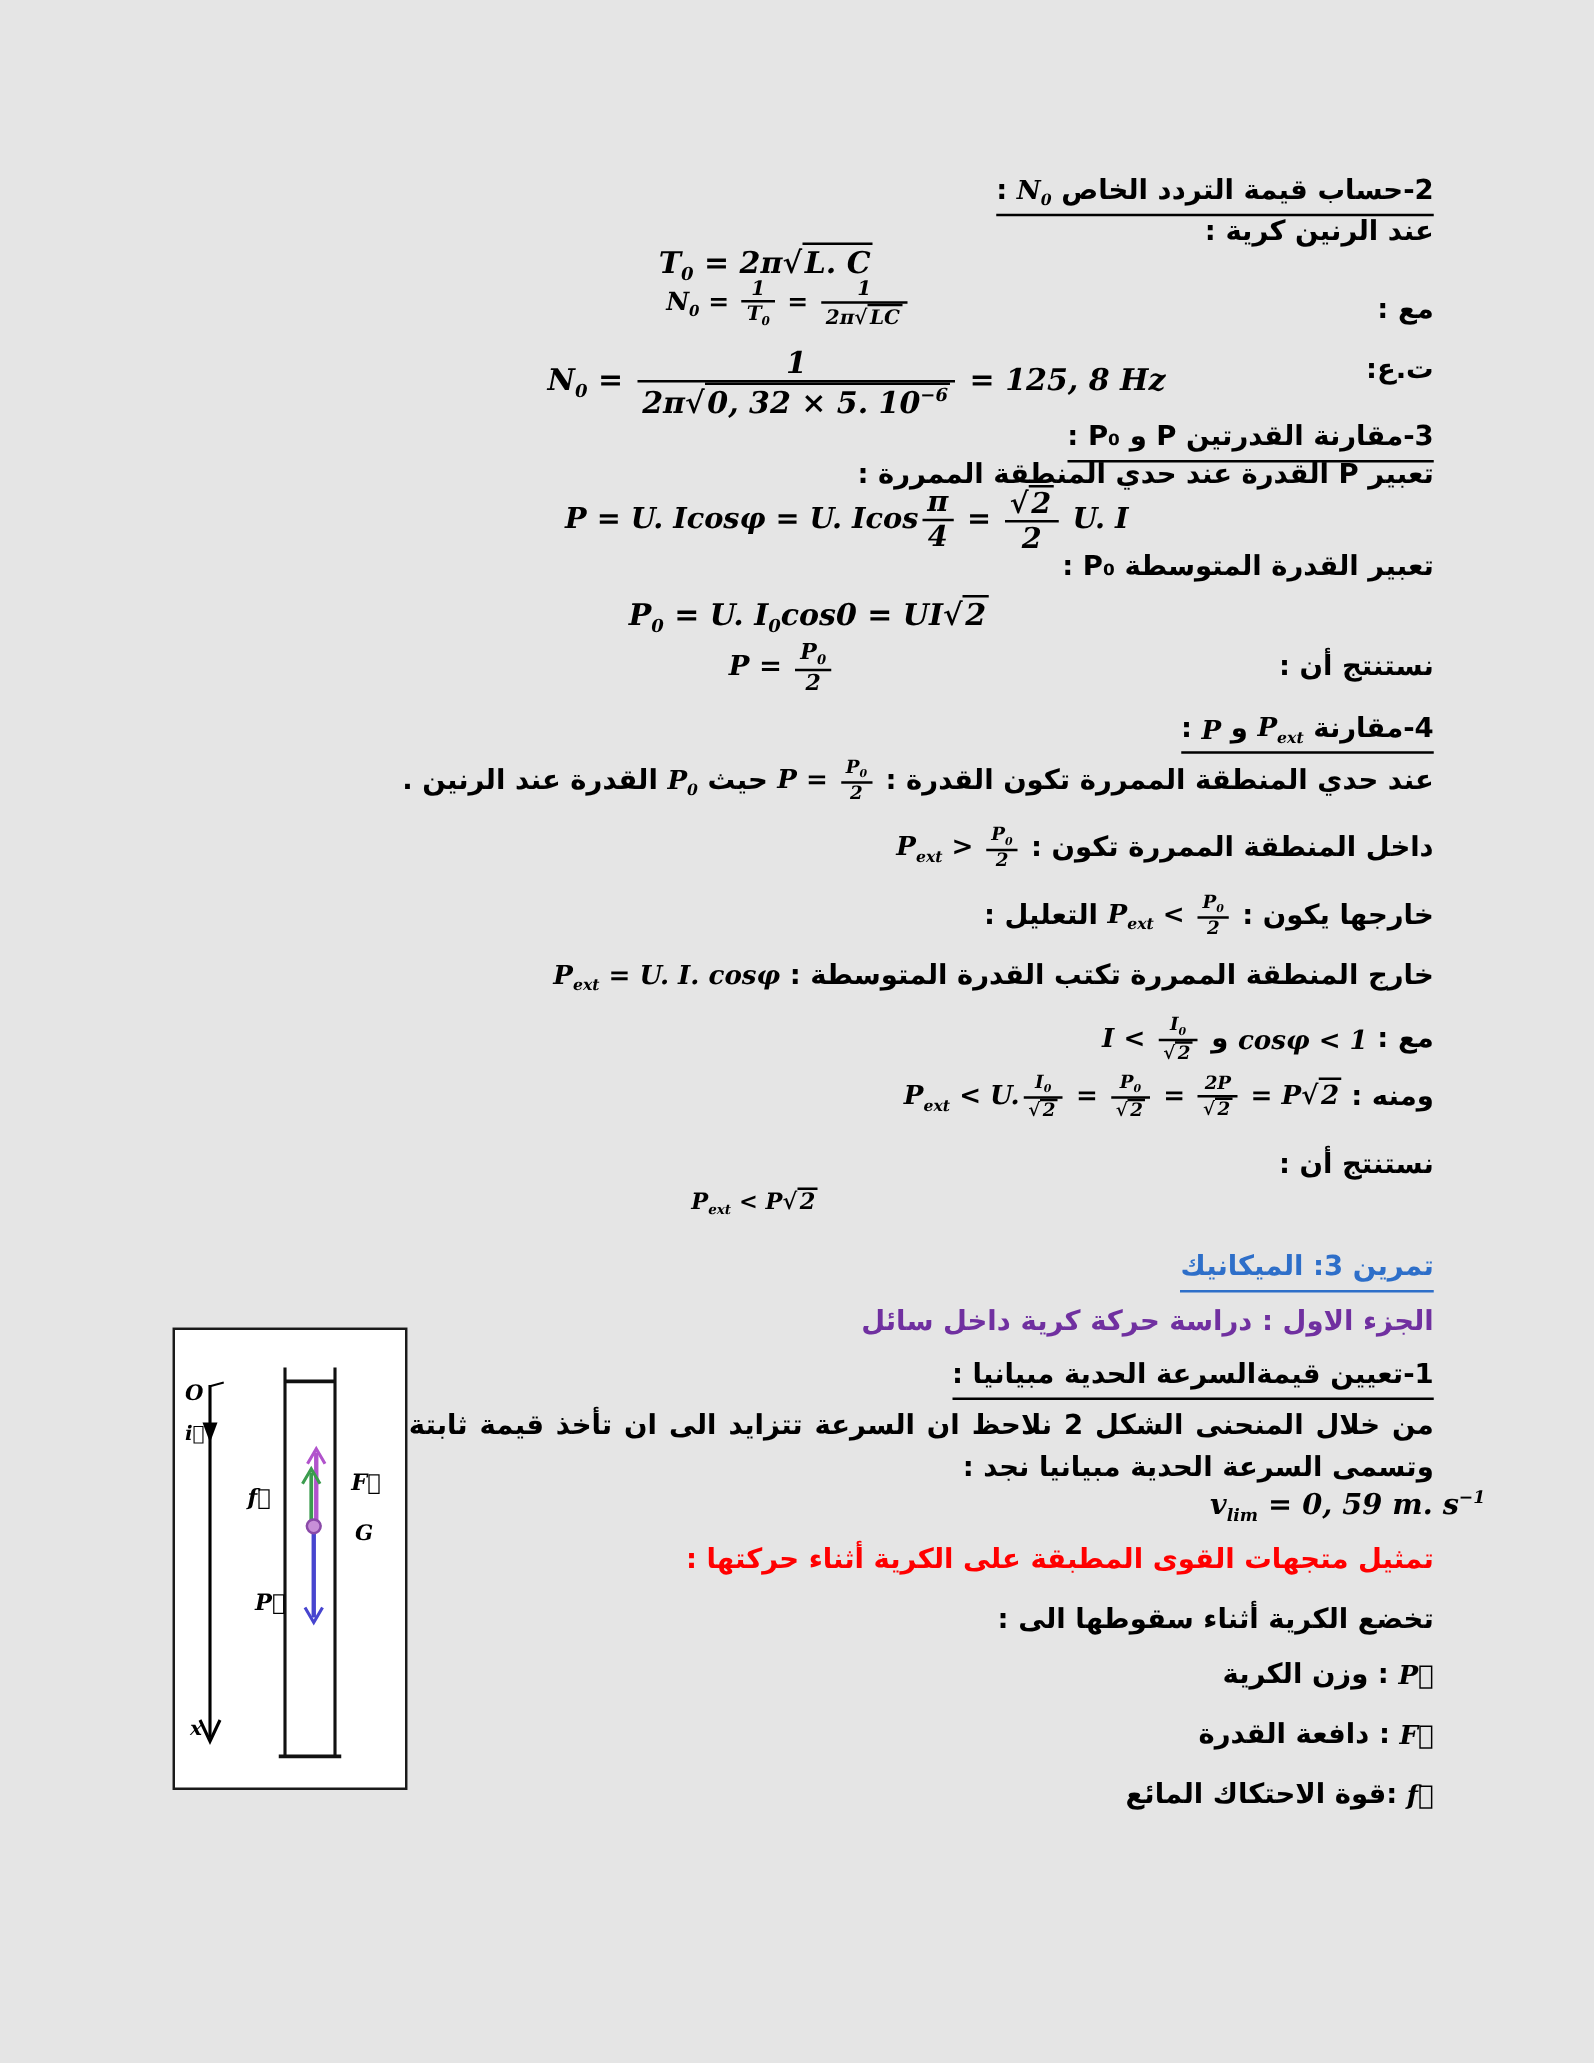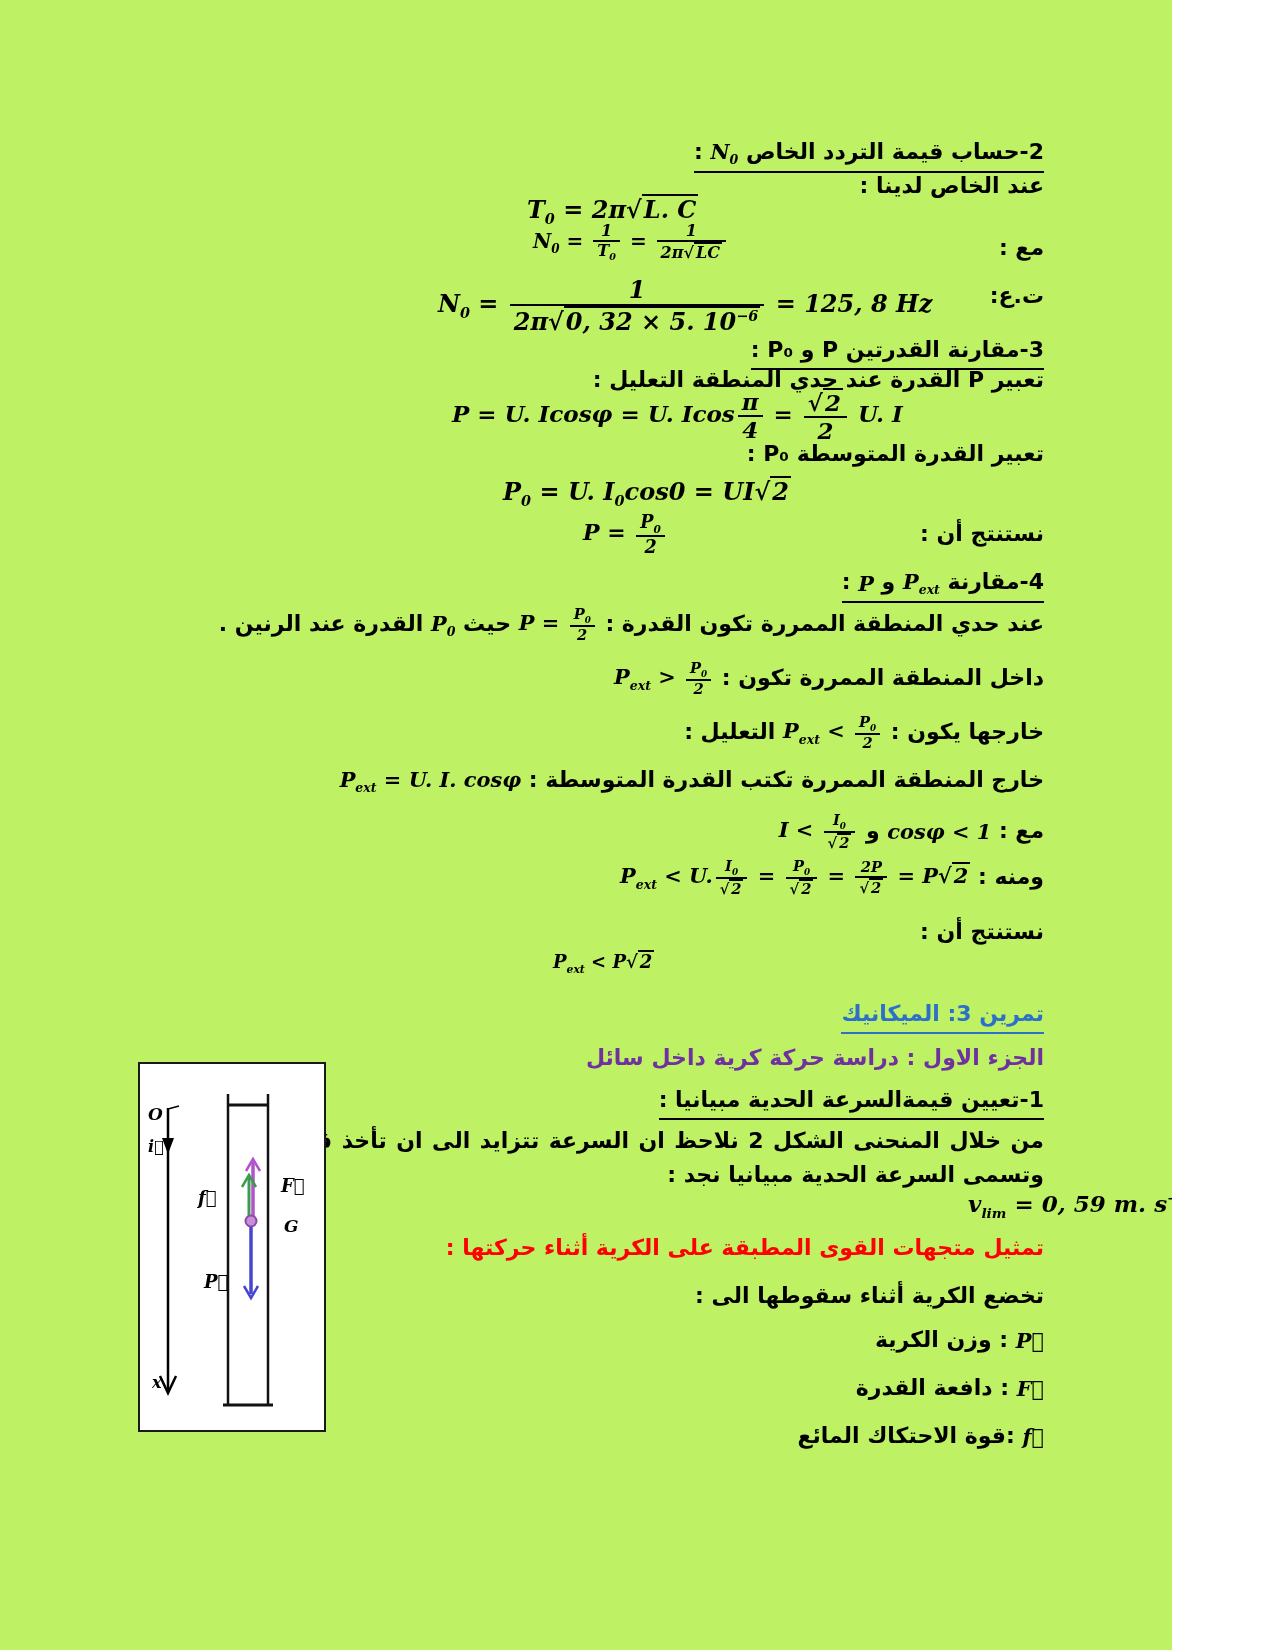--- a/index.html
+++ b/index.html
@@ -1,16 +1,16 @@
 <!DOCTYPE html>
 <html><head>
 <meta charset="utf-8">
 <style>
   html,body{margin:0;padding:0;background:#ffffff;}
-  .page{position:relative;width:1172px;height:1650px;background:#bef264;overflow:hidden;
+  .page{position:relative;width:1275px;height:1650px;background:#e5e5e5;overflow:hidden;
         font-family:"DejaVu Sans",sans-serif;color:#000;}
   
   .line{position:absolute;right:128px;direction:rtl;white-space:nowrap;
         font-weight:bold;font-size:22px;color:#000;line-height:1.3;}
   .wrap{white-space:normal;width:820px;text-align:justify;line-height:1.55;padding-left:15px;}
   .underline{border-bottom:2px solid currentColor;padding-bottom:3px;}
   .blue{color:#2e6fc9;}
   .purple{color:#7030a0;}
   .red{color:#ff0000;}
   
@@ -34,34 +34,34 @@
   .figure svg{display:block;}
   .figtext{font-family:"DejaVu Serif",serif;font-weight:bold;font-style:italic;}
 </style>
 </head>
 <body>
 
 <div class="page">
 
   <div class="line underline" style="top:138px"><span>2-حساب قيمة التردد الخاص </span><span class="m" dir="ltr"><span class="mt">N</span><sub>0</sub></span><span> :</span></div>
 
-  <div class="line" style="top:172px">عند الخاص لدينا :</div>
+  <div class="line" style="top:172px">عند الرنين كرية :</div>
 
   <div class="formula" style="left:527px;top:194px;font-size:24px" dir="ltr"><span class="mt">T</span><sub>0</sub><span class="mt"> = 2π</span><span class="rad"><span class="rs">√</span><span class="rb"><span class="mt">L. C</span></span></span></div>
 
   <div class="formula red" style="left:533px;top:222px;font-size:20px" dir="ltr"><span class="mt">N</span><sub>0</sub><span class="mt"> = </span><span class="frac"><span class="num"><span class="mt">1</span></span><span class="den"><span class="mt">T</span><sub>0</sub></span></span><span class="mt"> = </span><span class="frac"><span class="num"><span class="mt">1</span></span><span class="den"><span class="mt">2π</span><span class="rad"><span class="rs">√</span><span class="rb"><span class="mt">LC</span></span></span></span></span></div>
 
   <div class="line" style="top:234px">مع :</div>
   <div class="line" style="top:282px">ت.ع:</div>
 
   <div class="formula red bigfrac" style="left:438px;top:276px;font-size:24px" dir="ltr"><span class="mt">N</span><sub>0</sub><span class="mt"> = </span><span class="frac"><span class="num"><span class="mt">1</span></span><span class="den"><span class="mt">2π</span><span class="rad"><span class="rs">√</span><span class="rb"><span class="mt">0, 32 × 5. 10</span><sup>−6</sup></span></span></span></span><span class="mt"> = 125, 8 Hz</span></div>
 
   <div class="line underline" style="top:336px">3-مقارنة القدرتين P و P₀ :</div>
 
-  <div class="line" style="top:366px">تعبير P القدرة عند حدي المنطقة التعليل :</div>
+  <div class="line" style="top:366px">تعبير P القدرة عند حدي المنطقة الممررة :</div>
 
   <div class="formula bigfrac" style="left:452px;top:388px;font-size:23px" dir="ltr"><span class="mt">P = U. Icosφ = U. Icos</span><span class="frac"><span class="num"><span class="mt">π</span></span><span class="den"><span class="mt">4</span></span></span><span class="mt"> = </span><span class="frac"><span class="num"><span class="rad"><span class="rs">√</span><span class="rb"><span class="mt">2</span></span></span></span><span class="den"><span class="mt">2</span></span></span><span class="mt"> U. I</span></div>
 
   <div class="line" style="top:440px">تعبير القدرة المتوسطة P₀ :</div>
 
   <div class="formula" style="left:503px;top:476px;font-size:24px" dir="ltr"><span class="mt">P</span><sub>0</sub><span class="mt"> = U. </span><span class="mt">I</span><sub>0</sub><span class="mt">cos0 = UI</span><span class="rad"><span class="rs">√</span><span class="rb"><span class="mt">2</span></span></span></div>
 
   <div class="line" style="top:520px">نستنتج أن :</div>
   <div class="formula red" style="left:583px;top:512px;font-size:22px" dir="ltr"><span class="mt">P = </span><span class="frac"><span class="num"><span class="mt">P</span><sub>0</sub></span><span class="den"><span class="mt">2</span></span></span></div>
 

